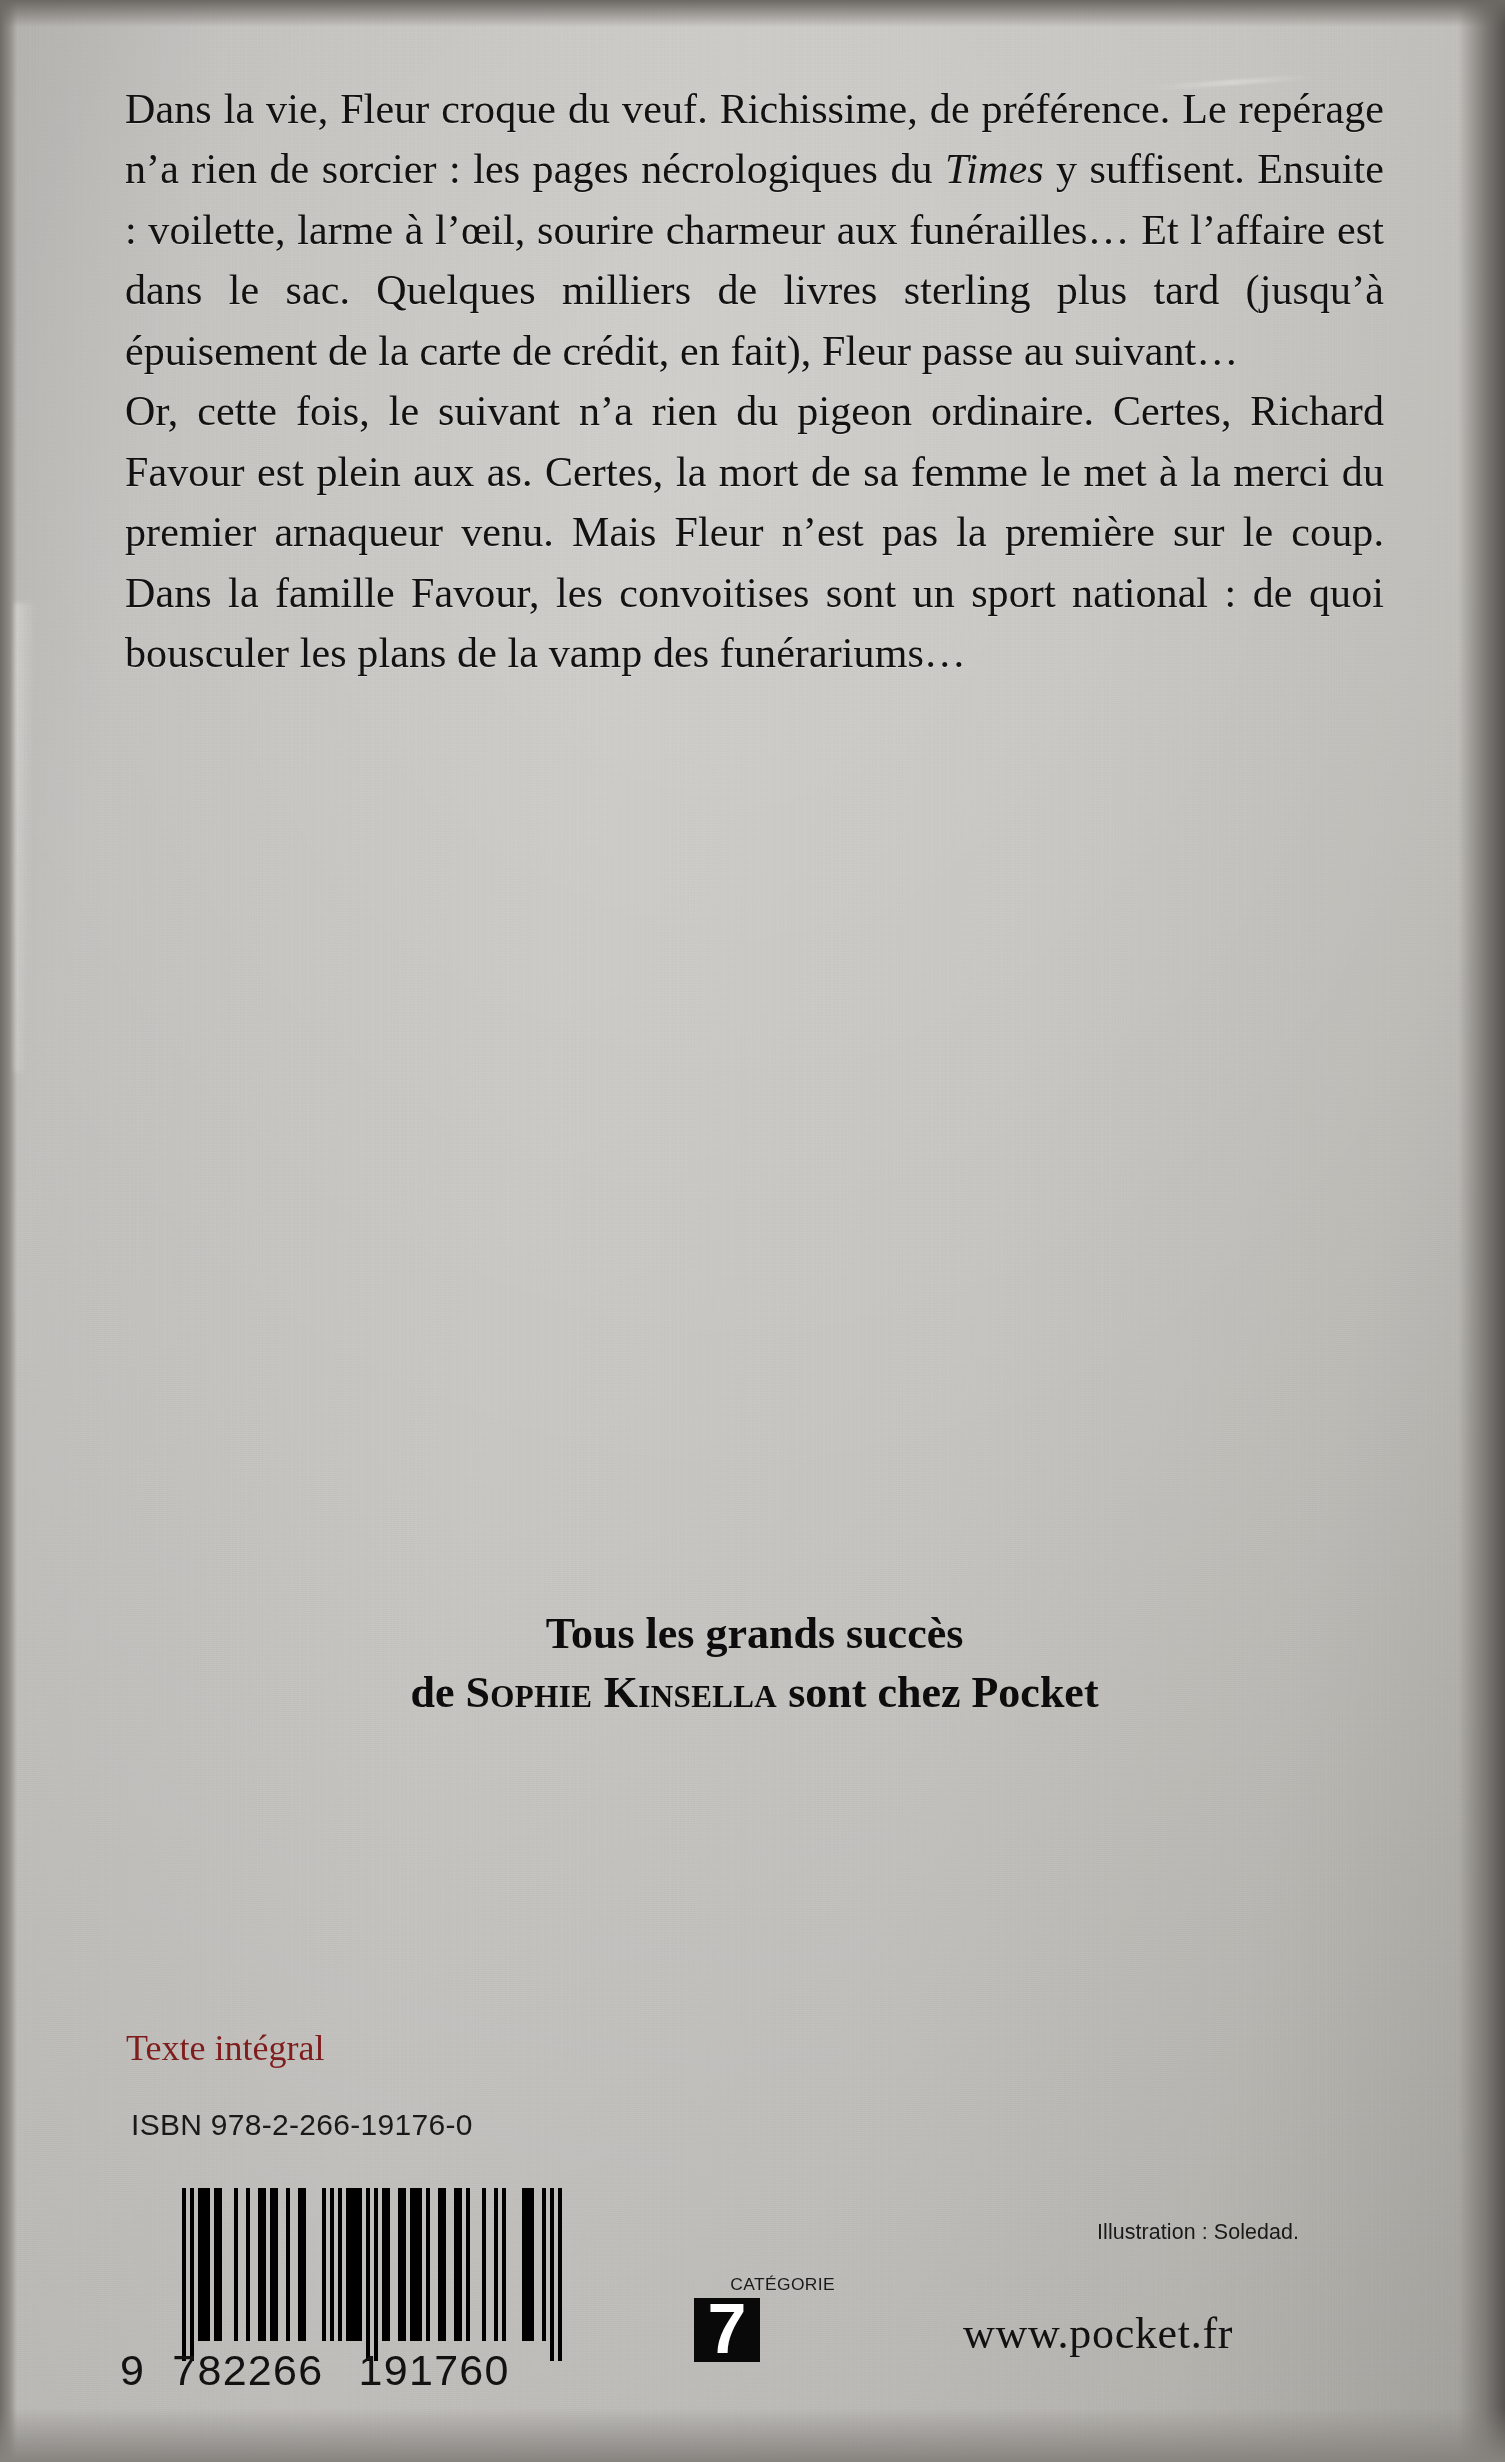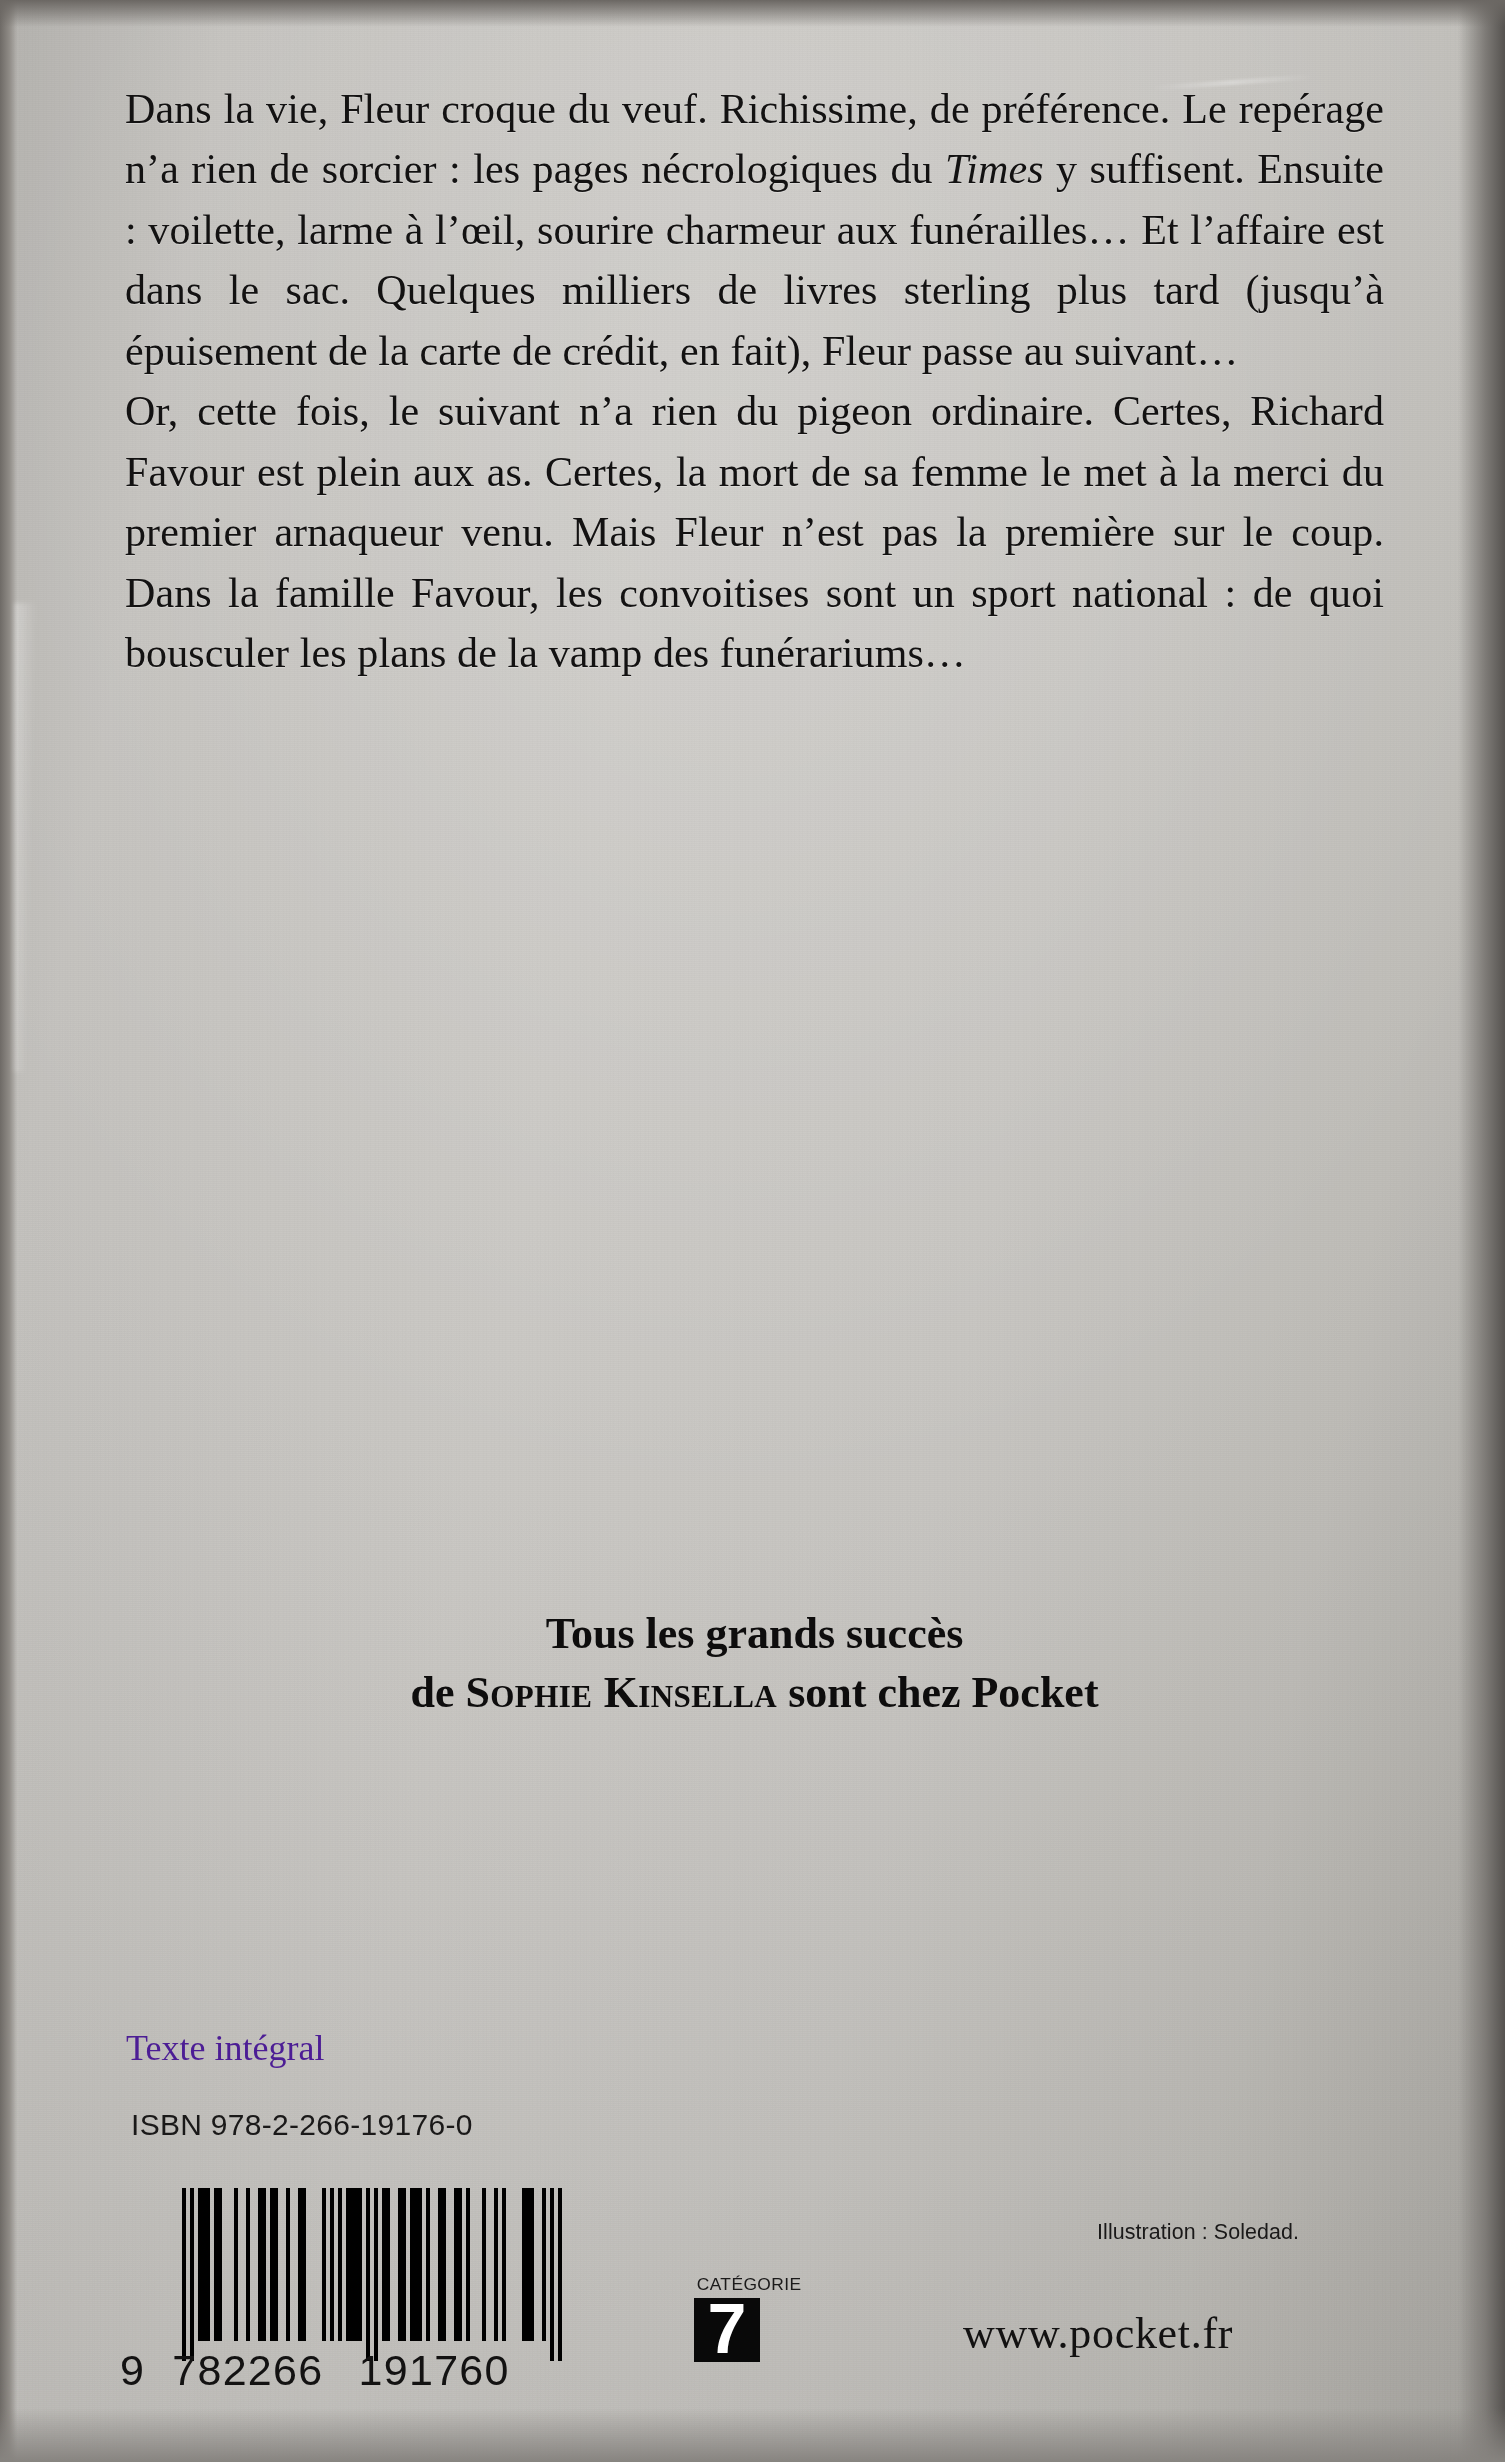--- a/index.html
+++ b/index.html
@@ -121,21 +121,21 @@
   .pocket-head .sc {
     font-variant: small-caps;
     letter-spacing: 0.4px;
   }
 
   .texte-integral {
     position: absolute;
     left: 126px;
     top: 2027px;
     font-size: 36px;
-    color: #4c1d95;
+    color: #7f1d1d;
   }
 
   .isbn {
     position: absolute;
     left: 131px;
     top: 2108px;
     font-family: "Liberation Sans", "DejaVu Sans", sans-serif;
     font-size: 30px;
     letter-spacing: 0.3px;
     color: #1a1919;
@@ -173,21 +173,21 @@
   }
   .barcode-digits .lead { margin-right: 27px; }
   .barcode-digits .grp2 { margin-left: 35px; }
 
   
   .category {
     position: absolute;
     left: 694px;
     top: 2274px;
     width: 141px;
-    text-align: left;
+    text-align: right;
   }
   .category .cat-label {
     font-family: "Liberation Sans", "DejaVu Sans", sans-serif;
     font-size: 17.4px;
     letter-spacing: 0.4px;
     color: #1b1a1a;
     margin-left: 2.7px;
     margin-bottom: 2.7px;
   }
   .category .cat-box {

